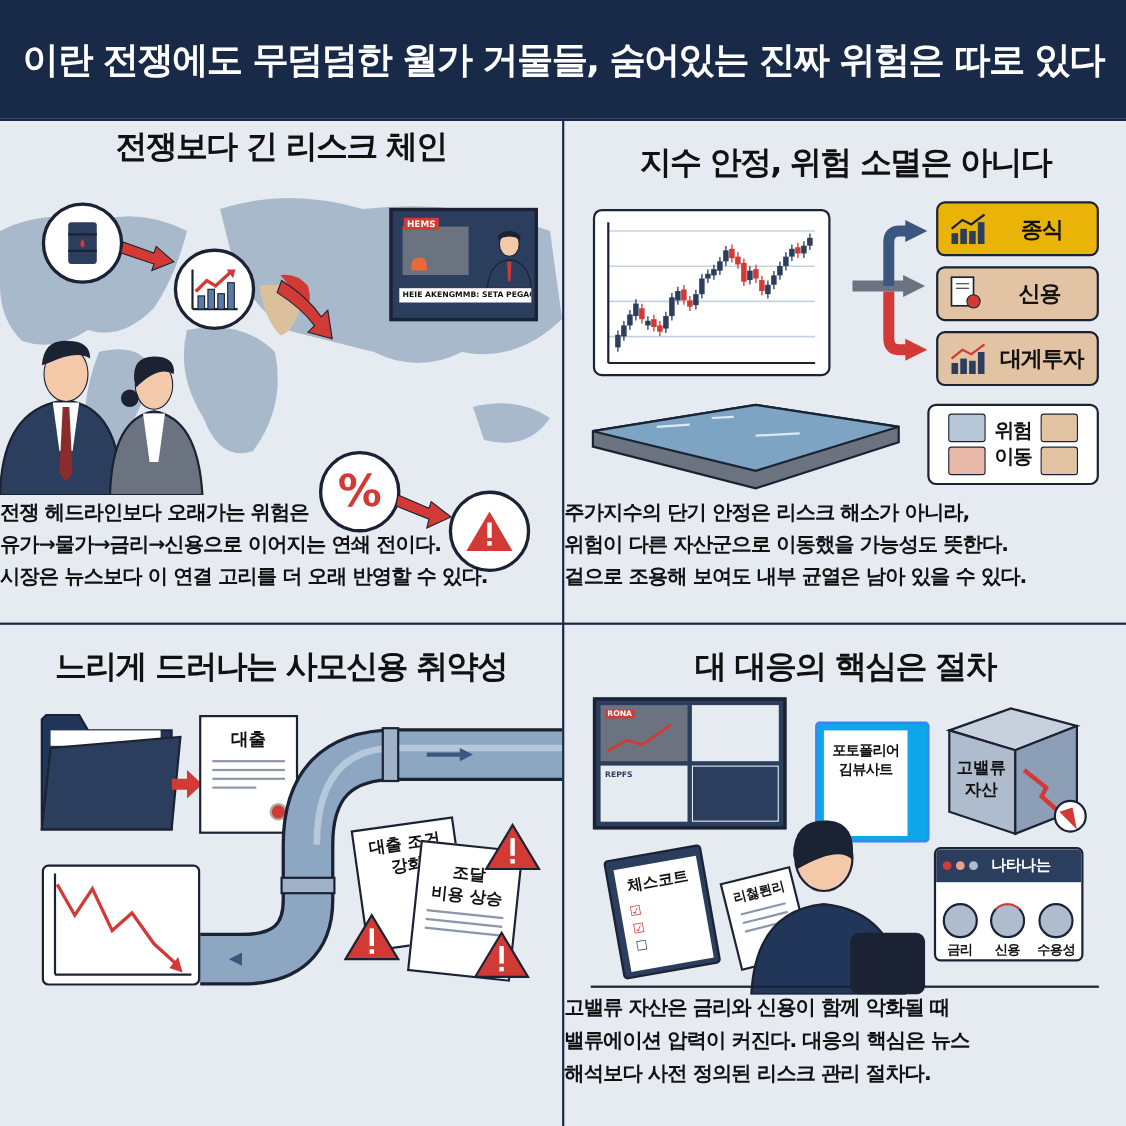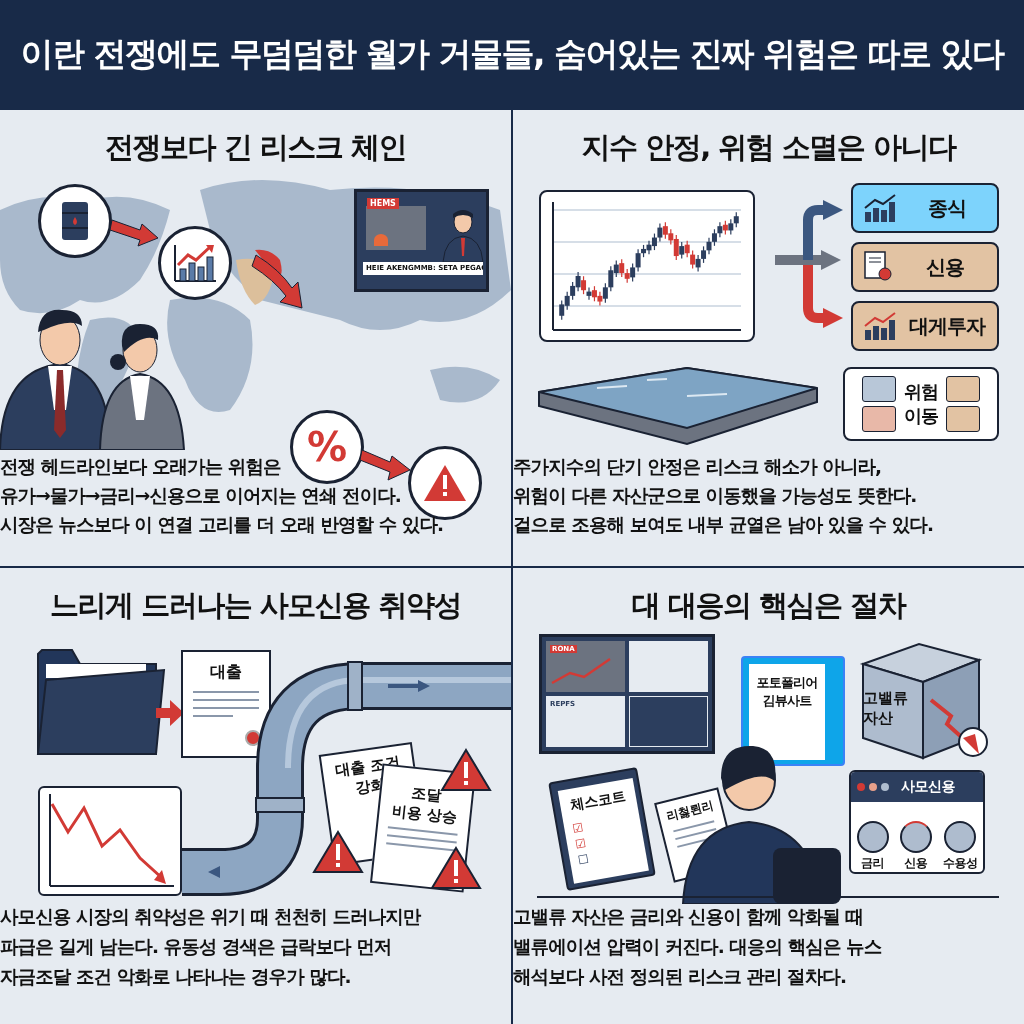--- a/index.html
+++ b/index.html
@@ -60,21 +60,21 @@
 
 <div class="header">
   <h1>이란 전쟁에도 무덤덤한 월가 거물들, 숨어있는 진짜 위험은 따로 있다</h1>
 </div>
 
 <div class="grid-line-h" style="top:108px"></div>
 <div class="grid-line-h" style="top:566px"></div>
 <div class="grid-line-v" style="top:108px;height:916px"></div>
 
 <div class="panel" style="left:0;top:110px;width:511px;height:456px">
-  <div class="panel-title" style="top:18px">전쟁보다 긴 리스크 체인</div>
+  <div class="panel-title" style="top:4px">전쟁보다 긴 리스크 체인</div>
 
   <svg class="abs" style="left:0;top:60px" width="511" height="250">
     <path d="M0,40 Q40,20 90,30 Q130,20 170,40 Q160,80 140,110 Q110,140 80,130 Q50,150 20,140 Q0,120 0,90Z" fill="#a9b9cc"></path>
     <path d="M90,150 Q130,140 140,170 Q120,220 100,250 L80,250 Q70,200 90,150Z" fill="#a9b9cc"></path>
     <path d="M200,20 Q260,0 330,20 Q420,10 500,40 L511,120 Q470,160 420,150 Q380,170 340,150 Q300,140 260,130 Q220,100 210,60Z" fill="#a9b9cc"></path>
     <path d="M170,130 Q220,120 250,150 Q260,200 230,240 Q200,250 185,210 Q160,170 170,130Z" fill="#a9b9cc"></path>
     <path d="M236,90 Q260,85 275,100 Q270,130 255,135 Q240,120 236,90Z" fill="#dcbf9b"></path>
     <path d="M255,80 Q270,78 280,90 Q285,110 275,105Z" fill="#d23a35"></path>
     <path d="M430,200 Q470,190 500,210 Q480,240 440,230Z" fill="#a9b9cc"></path>
   </svg>
@@ -234,21 +234,21 @@
 
   <svg class="abs" style="left:250px;top:80px" width="100" height="160">
     <path d="M12,70 L60,70" stroke="#6c7380" stroke-width="10" fill="none"></path>
     <polygon points="58,60 78,70 58,80" fill="#6c7380"></polygon>
     <path d="M45,70 L45,30 Q45,20 55,20 L62,20" stroke="#3b5780" stroke-width="10" fill="none"></path>
     <polygon points="60,10 80,20 60,30" fill="#3b5780"></polygon>
     <path d="M45,75 L45,118 Q45,128 55,128 L62,128" stroke="#d23a35" stroke-width="10" fill="none"></path>
     <polygon points="60,118 80,128 60,138" fill="#d23a35"></polygon>
   </svg>
 
-  <div class="asset-box" style="left:338px;top:73px;background:#7dd3fc">
+  <div class="asset-box" style="left:338px;top:73px;background:#eab308">
     <svg width="34" height="28">
       <rect x="2" y="18" width="6" height="10" fill="#2c3e5e"></rect>
         <rect x="10" y="14" width="6" height="14" fill="#2c3e5e"></rect>
       <rect x="18" y="16" width="6" height="12" fill="#2c3e5e"></rect>
         <rect x="26" y="8" width="6" height="20" fill="#2c3e5e"></rect>
       <polyline points="2,14 12,6 20,10 32,1" stroke="#1a2233" stroke-width="2" fill="none"></polyline>
     </svg>
     <span class="label">종식</span>
   </div>
   <div class="asset-box" style="left:338px;top:132px;background:#e2c3a3">
@@ -371,25 +371,20 @@
     <polygon points="26,2 50,42 2,42" fill="#d23a35" stroke="#1a2233" stroke-width="2"></polygon>
     <rect x="24" y="14" width="4" height="16" fill="#fff"></rect>
       <rect x="24" y="33" width="4" height="4" fill="#fff"></rect>
   </svg>
   <svg class="abs" style="left:430px;top:278px" width="52" height="44">
     <polygon points="26,2 50,42 2,42" fill="#d23a35" stroke="#1a2233" stroke-width="2"></polygon>
     <rect x="24" y="14" width="4" height="16" fill="#fff"></rect>
       <rect x="24" y="33" width="4" height="4" fill="#fff"></rect>
   </svg>
 
-  <div class="panel-body" style="top:334px;line-height:30px">
-    <div>사모신용 시장의 취약성은 위기 때 천천히 드러나지만</div>
-    <div>파급은 길게 남는다. 유동성 경색은 급락보다 먼저</div>
-    <div>자금조달 조건 악화로 나타나는 경우가 많다.</div>
-  </div>
 </div>
 
 <div class="panel" style="left:513px;top:568px;width:511px;height:456px">
   <div class="panel-title" style="top:18px">대 대응의 핵심은 절차</div>
 
   <div class="abs" style="left:26px;top:66px;width:176px;height:120px;background:#2c3e5e;border:3px solid #1a2233;display:grid;grid-template-columns:1fr 1fr;grid-template-rows:1fr 1fr;gap:4px;padding:4px">
     <div style="background:#6c7380;position:relative">
       <span class="abs" style="left:4px;top:4px;background:#d23a35;color:#fff;font-size:7px;font-weight:bold;padding:0 2px">RONA</span>
       <svg class="abs" style="left:4px;top:14px" width="70" height="30">
           <polyline points="2,28 20,18 34,22 60,4" stroke="#d23a35" stroke-width="2.5" fill="none"></polyline>
@@ -412,21 +407,21 @@
   </div>
 
   <svg class="abs" style="left:346px;top:66px" width="140" height="130">
     <polygon points="4,30 60,10 120,26 64,48" fill="#c7d1dd" stroke="#1a2233" stroke-width="2"></polygon>
     <polygon points="4,30 64,48 64,124 4,104" fill="#aebcce" stroke="#1a2233" stroke-width="2"></polygon>
     <polygon points="64,48 120,26 120,102 64,124" fill="#8d9fb6" stroke="#1a2233" stroke-width="2"></polygon>
     <polyline points="72,66 92,82 88,90 108,108" stroke="#d23a35" stroke-width="4" fill="none"></polyline>
     <circle cx="114" cy="108" r="14" fill="#fff" stroke="#1a2233" stroke-width="2"></circle>
     <polygon points="104,104 120,120 116,100" fill="#d23a35"></polygon>
   </svg>
-  <div class="abs" style="left:350px;top:120px;width:58px;text-align:left;font-weight:bold;font-size:15px;line-height:20px">
+  <div class="abs" style="left:350px;top:120px;width:58px;text-align:center;font-weight:bold;font-size:15px;line-height:20px">
     <div>고밸류</div>
     <div>자산</div>
   </div>
 
   <div class="abs" style="left:44px;top:206px;width:90px;height:110px;background:#2c3e5e;border:2px solid #1a2233;border-radius:4px;transform:rotate(-10deg)">
     <div class="abs" style="left:6px;top:8px;width:76px;height:94px;background:#fff">
       <div style="text-align:center;font-weight:bold;font-size:14px;margin-top:8px">체스코트</div>
       <div style="margin:6px 8px;font-size:12px;color:#d23a35;line-height:16px">☑<br>☑<br><span style="color:#2c3e5e">☐</span></div>
     </div>
   </div>
@@ -445,21 +440,21 @@
     <path d="M58,40 Q58,6 90,8 Q116,10 112,44 Q100,30 62,52Z" fill="#1a2233"></path>
     <path d="M20,166 Q24,90 86,84 Q150,90 160,166Z" fill="#22365a" stroke="#1a2233" stroke-width="2"></path>
     <rect x="110" y="110" width="68" height="56" rx="8" fill="#1a2233"></rect>
   </svg>
 
   <div class="dash-box" style="left:336px;top:202px">
     <div class="dash-head">
       <span class="dot" style="background:#d23a35"></span>
       <span class="dot" style="background:#e8a08a"></span>
       <span class="dot" style="background:#aebcce"></span>
-      <span class="dash-title">사모신용</span>
+      <span class="dash-title">나타나는</span>
     </div>
     <div class="gauges">
       <div class="gauge">
         <div class="gauge-face"></div>
         <span class="gauge-label">금리</span>
       </div>
       <div class="gauge">
         <div class="gauge-face" style="border-top-color:#d23a35"></div>
         <span class="gauge-label">신용</span>
       </div>

